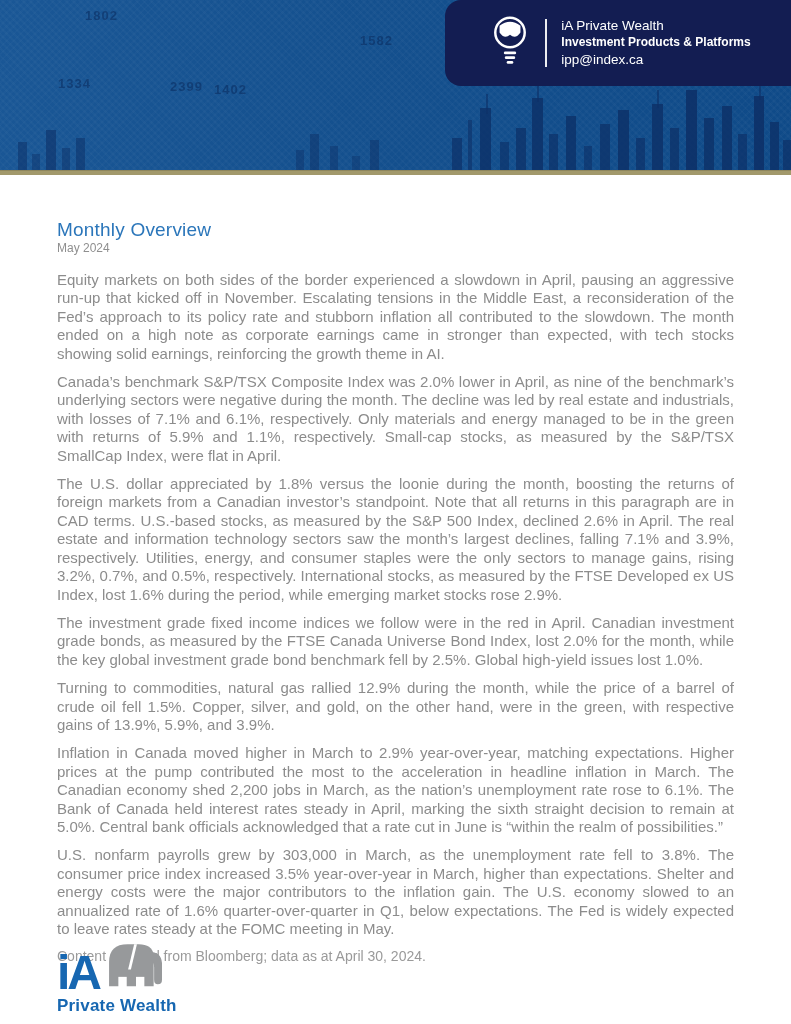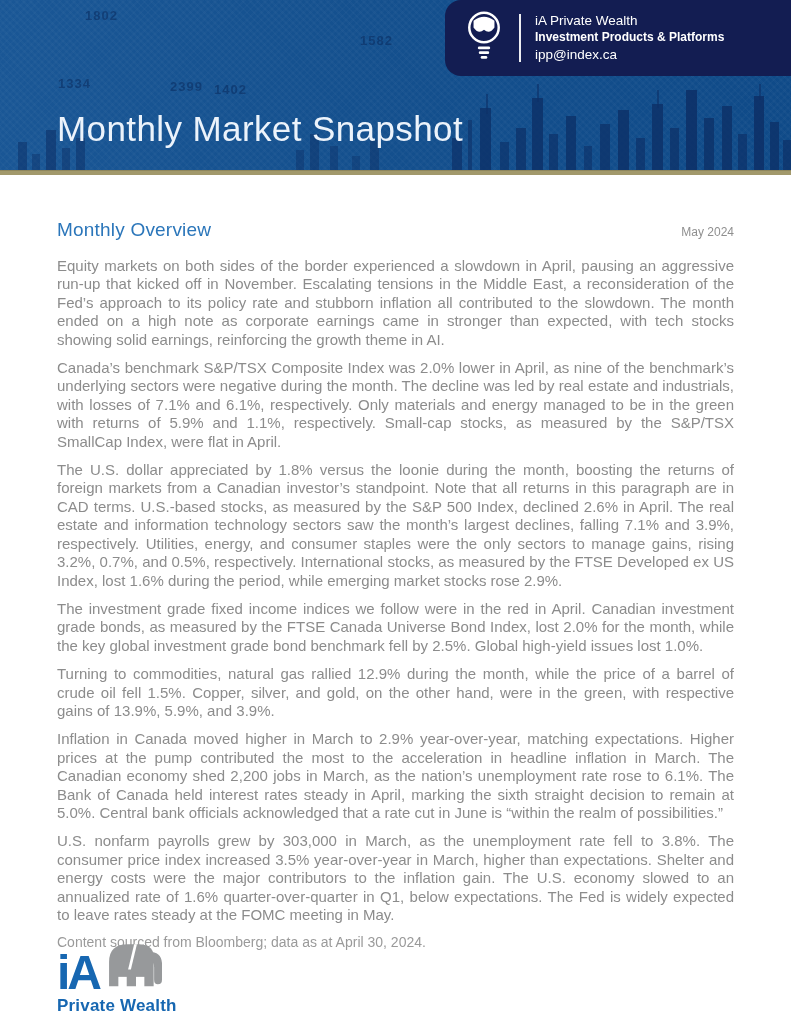--- a/index.html
+++ b/index.html
@@ -29,34 +29,34 @@
     font-size:35px; font-weight:300; line-height:1.2;
     color:#ecf3fb; letter-spacing:0.4px;
   }
   .gold-bar {
     position:absolute; top:170px; left:0; width:791px; height:5px;
     background:#a2996b; border-top:1px solid #8e865c;
   }
 
   
   .badge {
-    position:absolute; top:0; right:0; width:346px; height:76px;
+    position:absolute; top:0; right:0; width:346px; height:86px;
     background:#131d52; border-radius:16px 0 0 16px;
-    display:flex; align-items:center; padding-left:20px;
+    display:flex; align-items:center; padding-left:6px;justify-content:center;
   }
   .badge .bulb { flex:0 0 auto; display:block; margin-right:16px; }
   .badge .vline { flex:0 0 auto; width:2px; height:48px; background:#ffffff; opacity:.92; margin-right:14px; }
   .badge-text { color:#ffffff; font-size:13.5px; line-height:1.33; }
   .badge-text .bt-bold { font-weight:700; font-size:12px; }
 
   
   .content { position:absolute; top:175px; left:57px; width:677px; }
   .overview-head {
     display:flex; justify-content:space-between; align-items:baseline;
-    margin-top:44px; margin-bottom:16px;
+    margin-top:44px; margin-bottom:16px;flex-direction:column;
   }
   .overview-head h2 {
     font-size:19px; font-weight:400; color:#2b76ba; letter-spacing:0.2px;
   }
   .overview-head .date { font-size:12px; color:#8f8f8f; }
   .content p.body {
     font-size:15px; line-height:18.4px; color:#8c8c8c;
     text-align:justify; margin-bottom:10px;
   }
   .footnote { font-size:14px; color:#9a9a9a; margin-top:2px; }
@@ -134,21 +134,20 @@
         </svg>
       </span>
       <span class="vline"></span>
       <div class="badge-text">
         <div>iA Private Wealth</div>
         <div class="bt-bold">Investment Products &amp; Platforms</div>
         <div>ipp@index.ca</div>
       </div>
     </div>
 
-    <h1 class="hero-title">Monthly Market Snapshot</h1>
   </header>
 
   <div class="gold-bar"></div>
 
   <main class="content">
     <div class="overview-head">
       <h2>Monthly Overview</h2>
       <span class="date">May 2024</span>
     </div>
 

